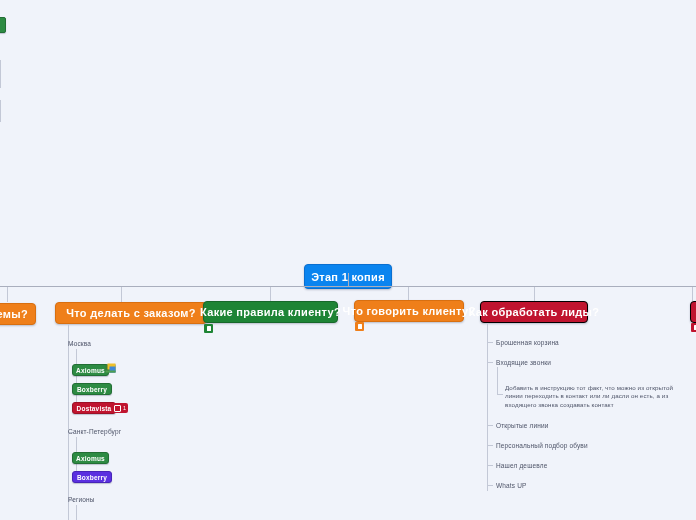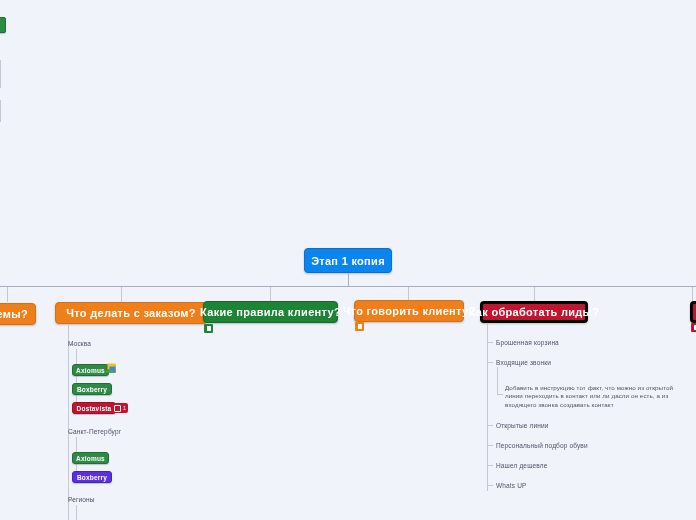--- a/index.html
+++ b/index.html
@@ -49,30 +49,31 @@
     letter-spacing: .3px;
     box-shadow: 0 1px 2px rgba(40,50,80,.28);
     cursor: pointer;
   }
   .node-root {
     background: #0a84ef;
     border: 1px solid #0a6fd0;
     font-size: 11px;
     padding: 0 12px;
     height: 25px;
+    margin-top: 16px;
   }
   .node-l1 {
     font-size: 11px;
     height: 22px;
     padding: 0 11px;
     border-radius: 4px;
   }
   .node-orange { background: #ef7f1a; border: 1px solid #d86f10; }
   .node-green  { background: #1e8435; border: 1px solid #17682a; }
-  .node-red    { background: #c0142f; border: 3px solid #000000; }
+  .node-red    { background: #c0142f; border: 1px solid #000000; }
 
   
   .badge-sq {
     position: absolute;
     width: 9px;
     height: 9px;
     border-radius: 1px;
     display: flex;
     align-items: center;
     justify-content: center;

